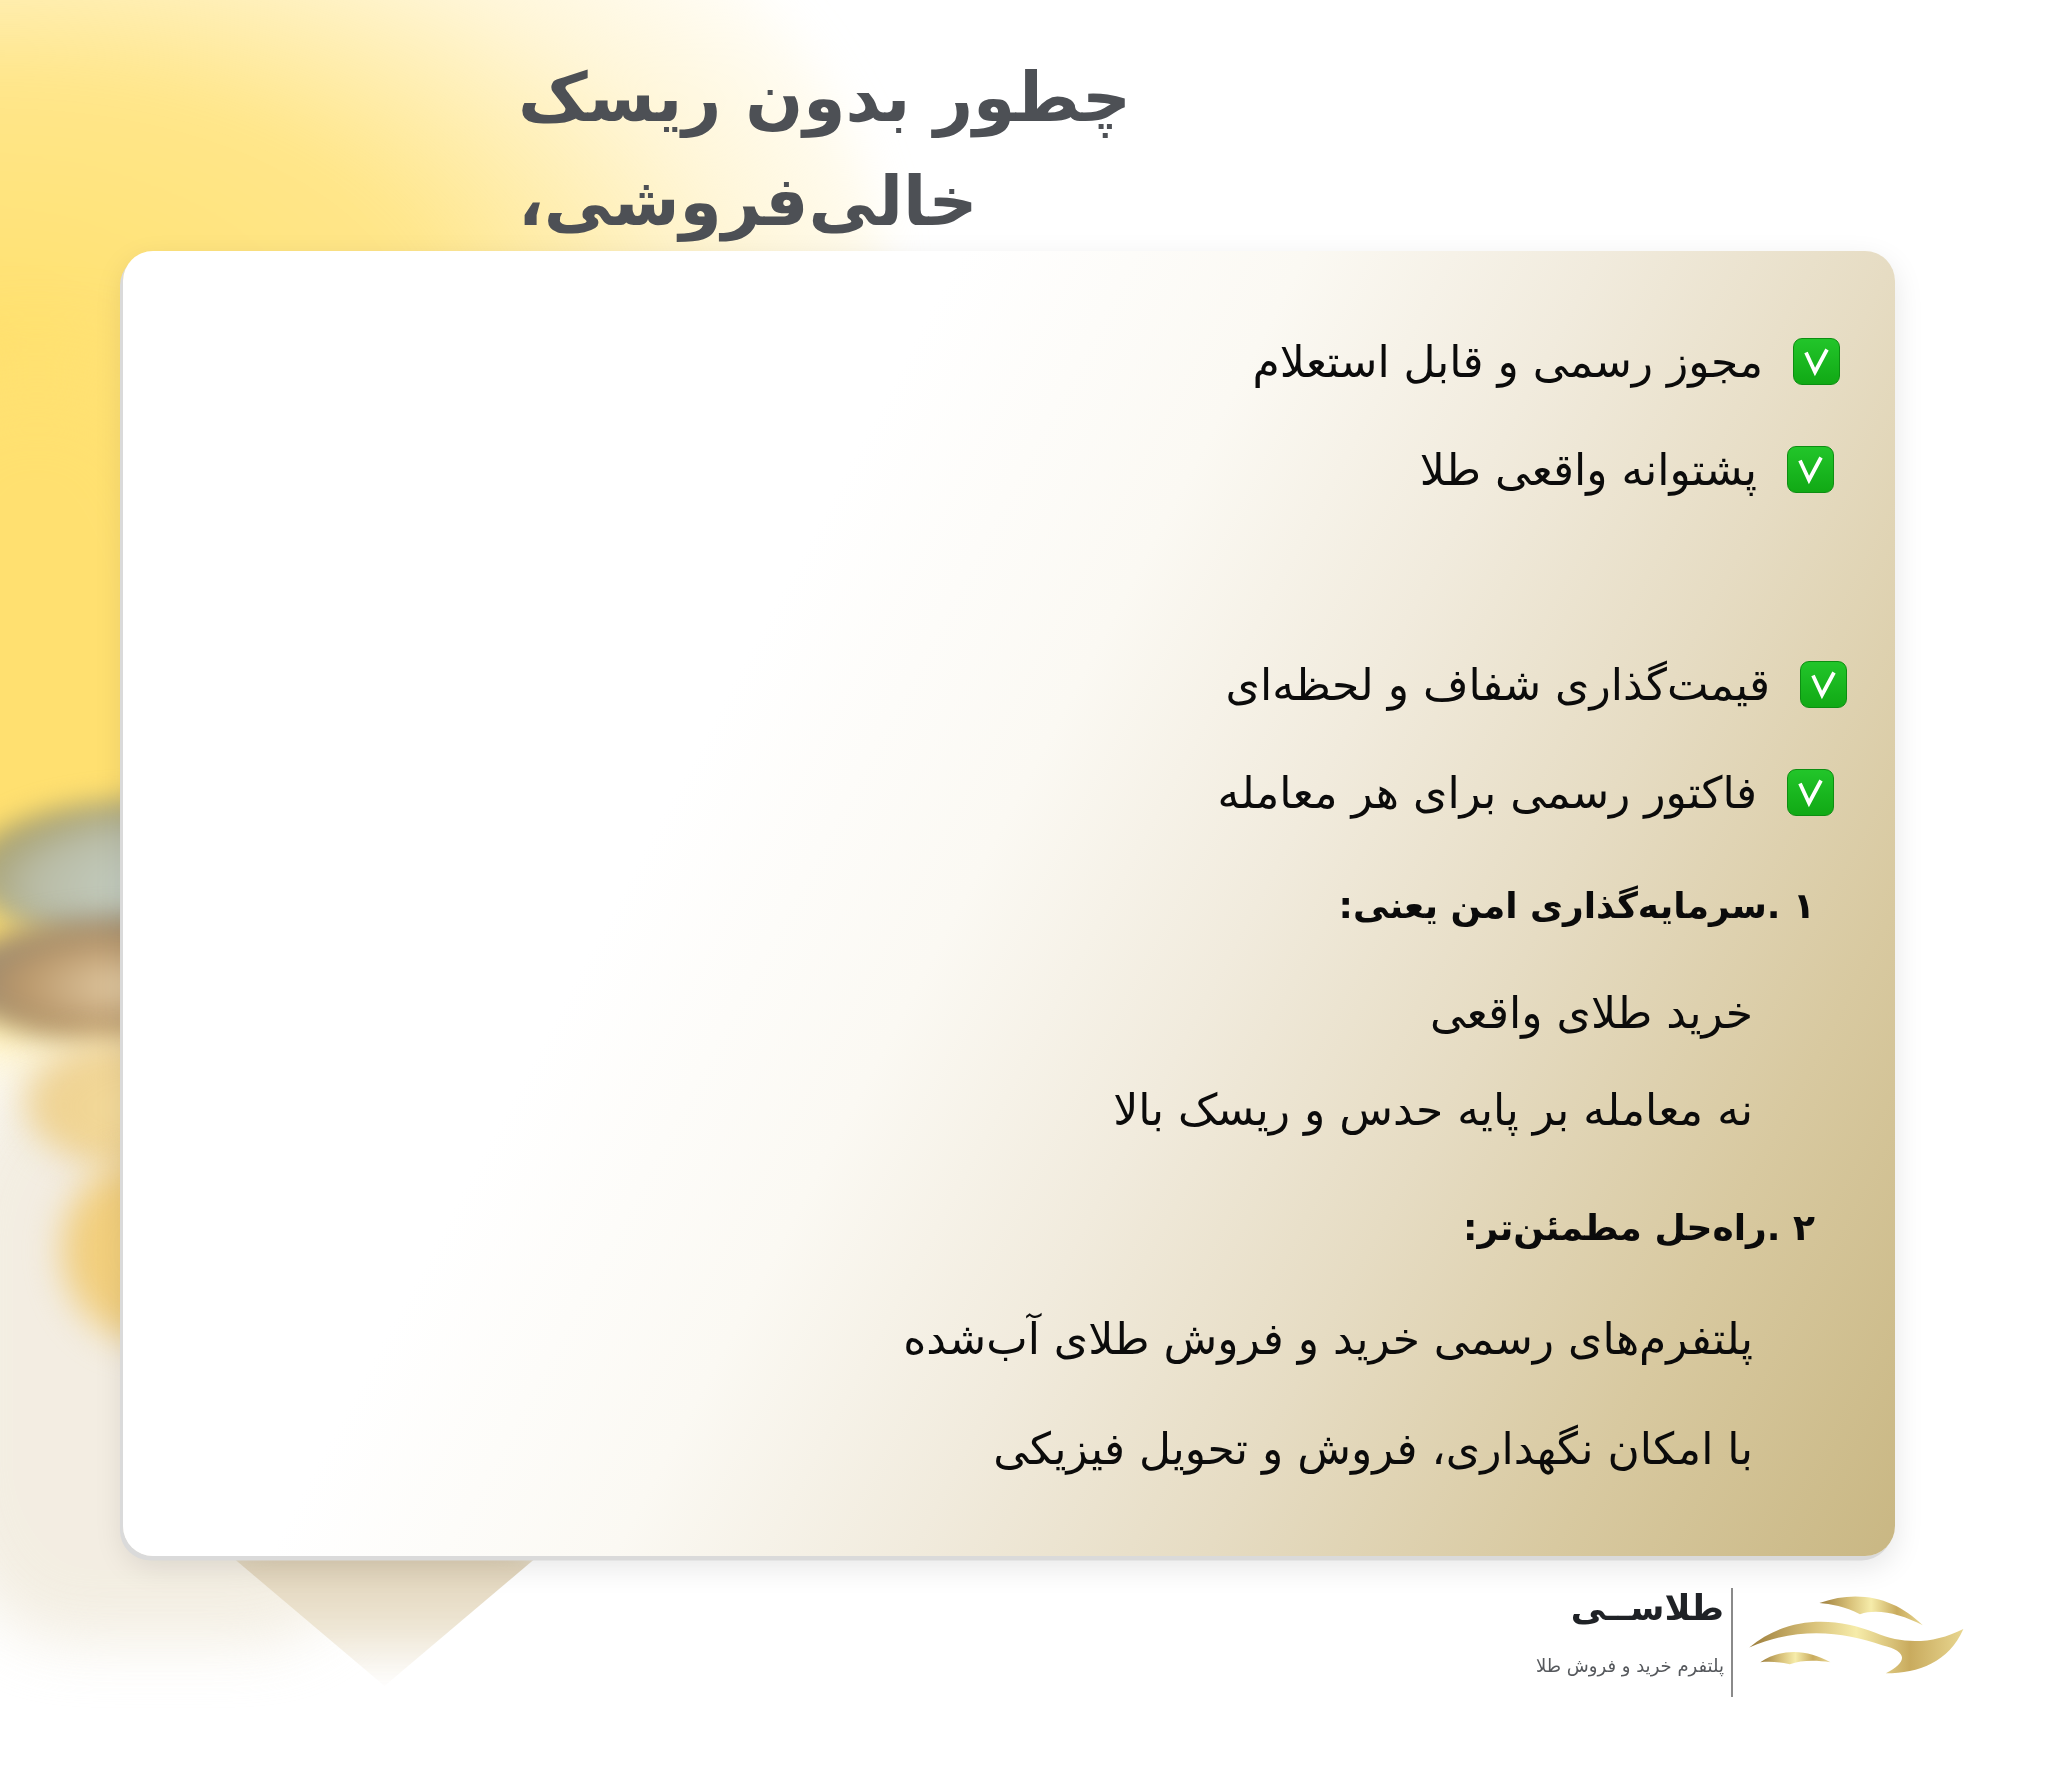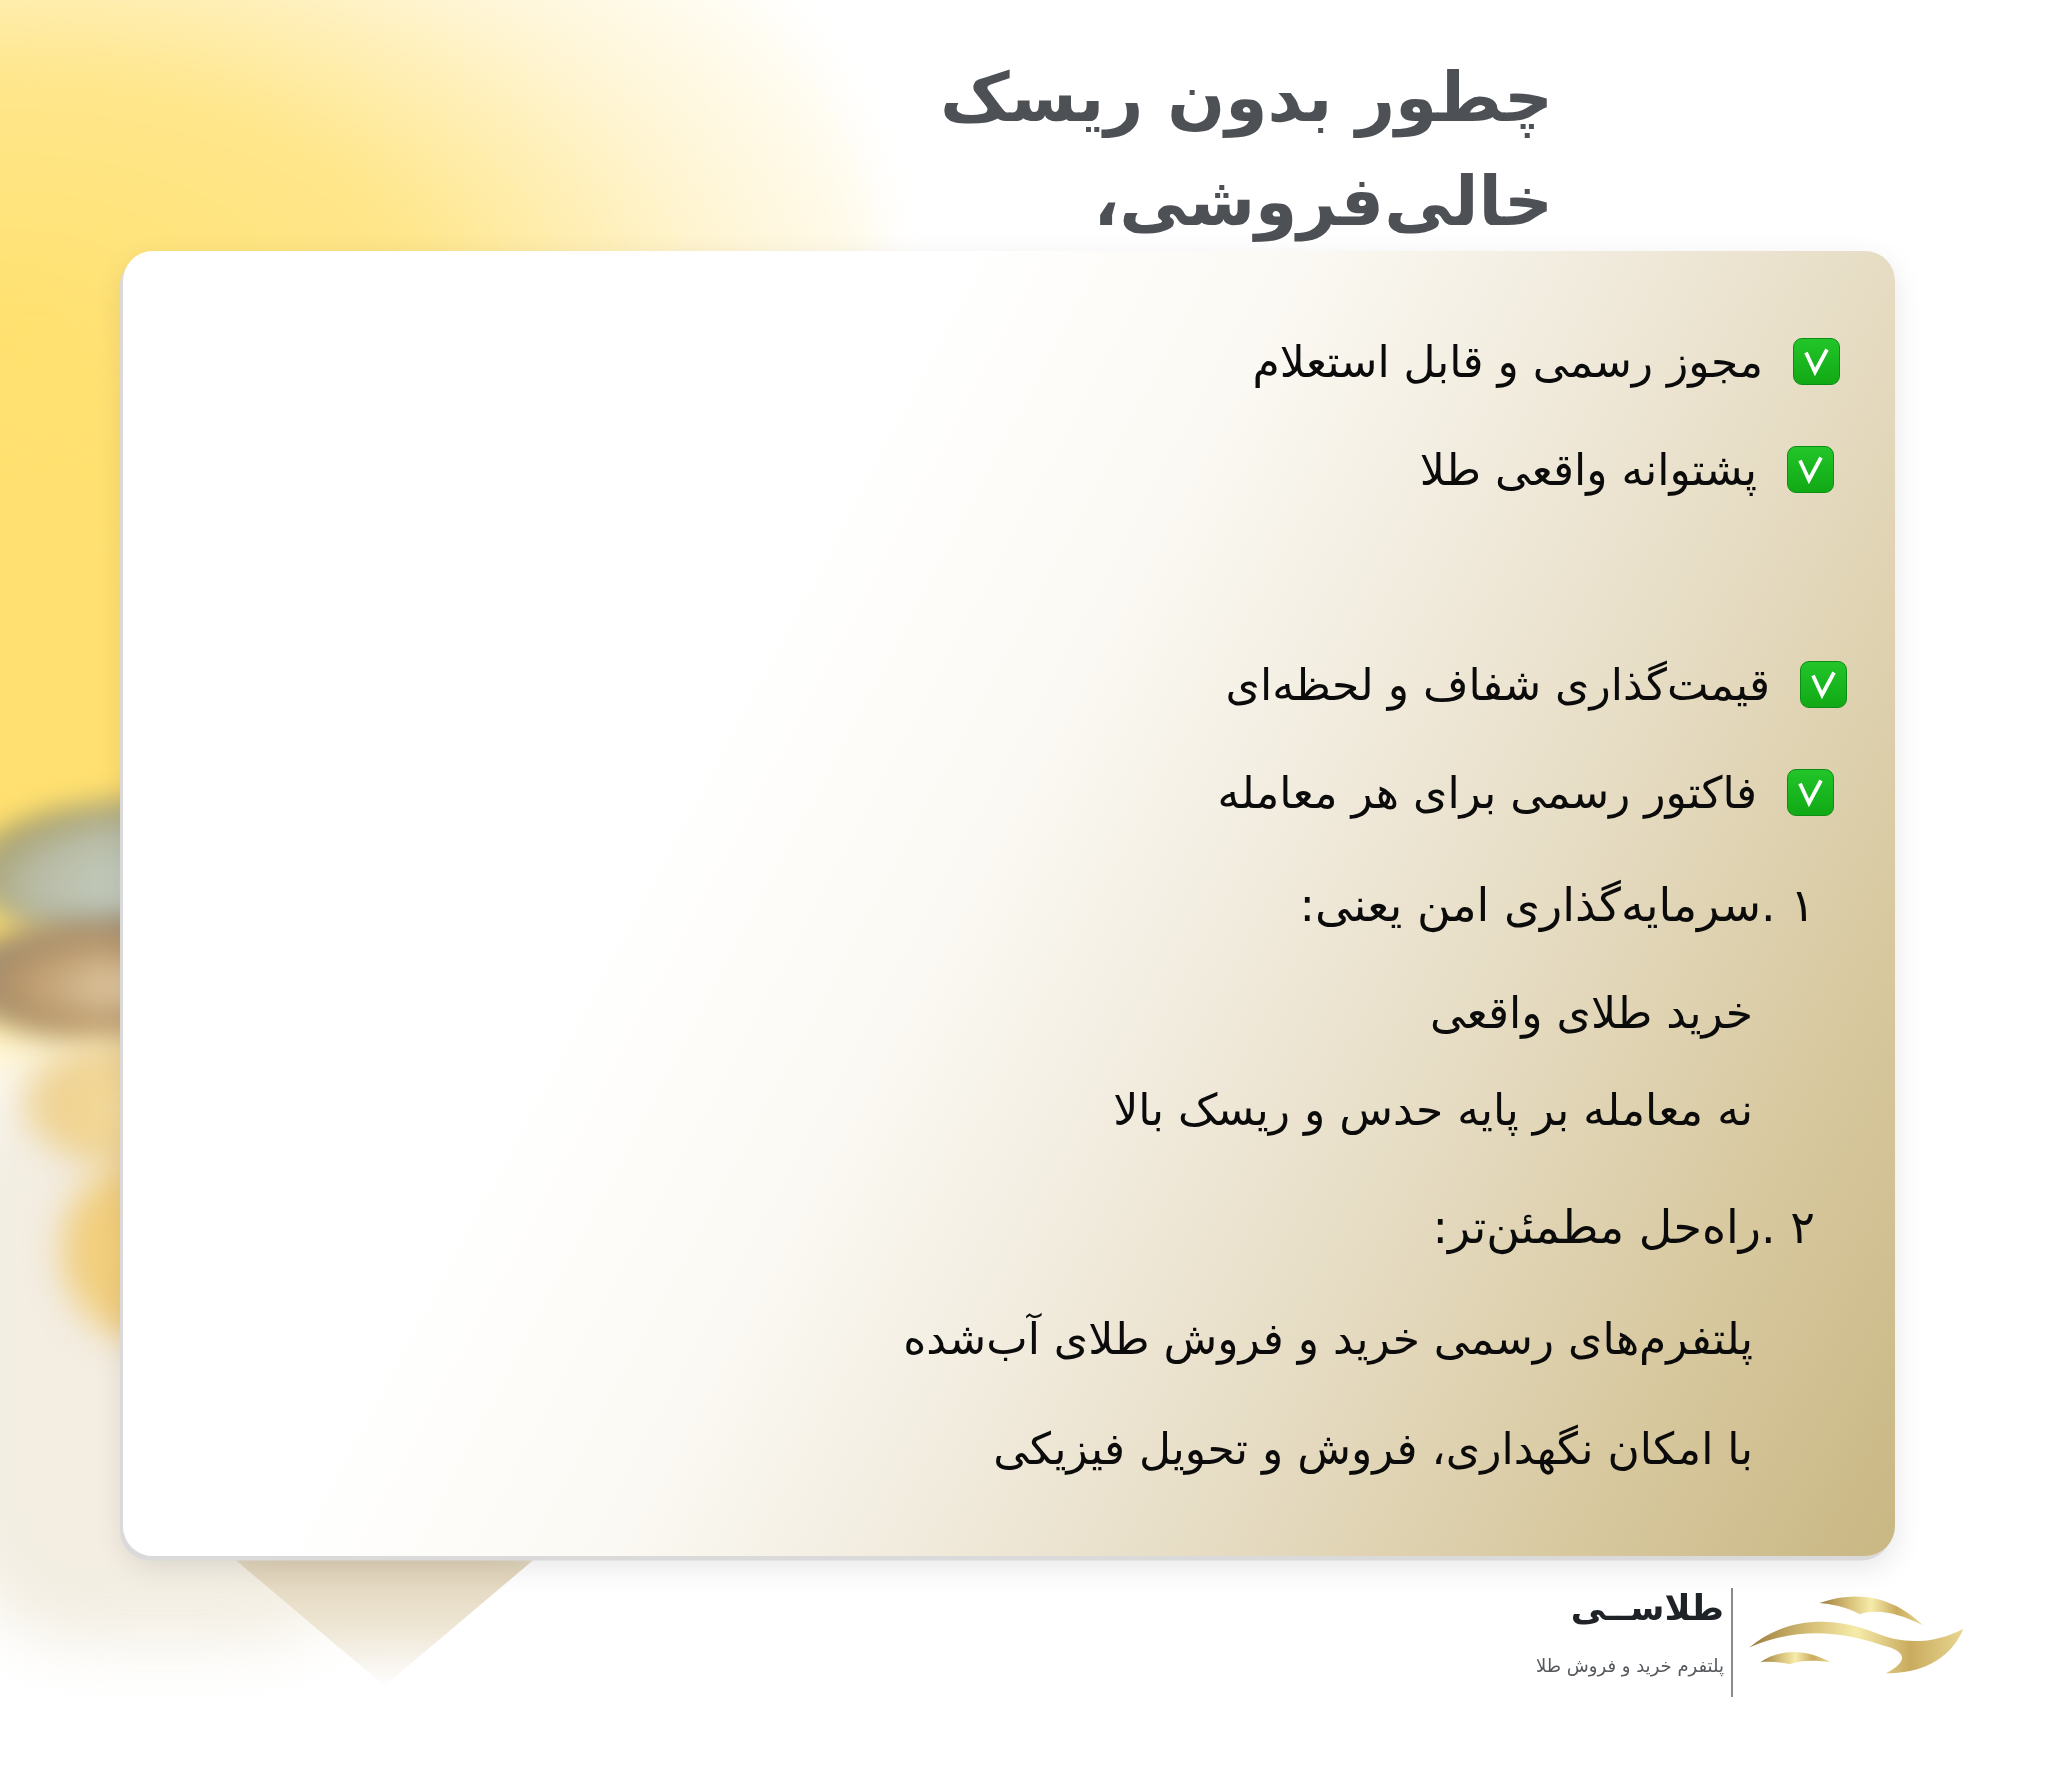--- a/index.html
+++ b/index.html
@@ -69,21 +69,21 @@
       clip-path: polygon(0 0, 100% 0, 50% 100%);
       filter: blur(10.4px);
     }
 
     
     .title {
       position: absolute;
       left: 518px;
       top: 46px;
       width: 1035px;
-      text-align: right;
+      text-align: left;
       color: #4d5055;
       font-family: "DejaVu Sans", sans-serif;
       font-weight: bold;
       font-size: 68px;
       line-height: 104px;
       margin: 0;
     }
     .title span { display: block; }
 
     
@@ -118,21 +118,21 @@
       background: linear-gradient(180deg, #22c52a 0%, #11a915 100%);
       border: 1.5px solid #0d8e12;
       box-sizing: border-box;
       display: inline-flex;
       align-items: center;
       justify-content: center;
       margin-left: 6px;
       flex: 0 0 auto;
     }
     .check svg { width: 33px; height: 33px; }
-    .row.heading { font-weight: normal; font-size: 46px; text-align: center; }
+    .row.heading { font-weight: bold; font-size: 36px; text-align: center; }
 
     
     .logo {
       position: absolute;
       left: 1472px;
       top: 1579px;
       width: 518px;
       height: 126px;
     }
     .logo-name {

